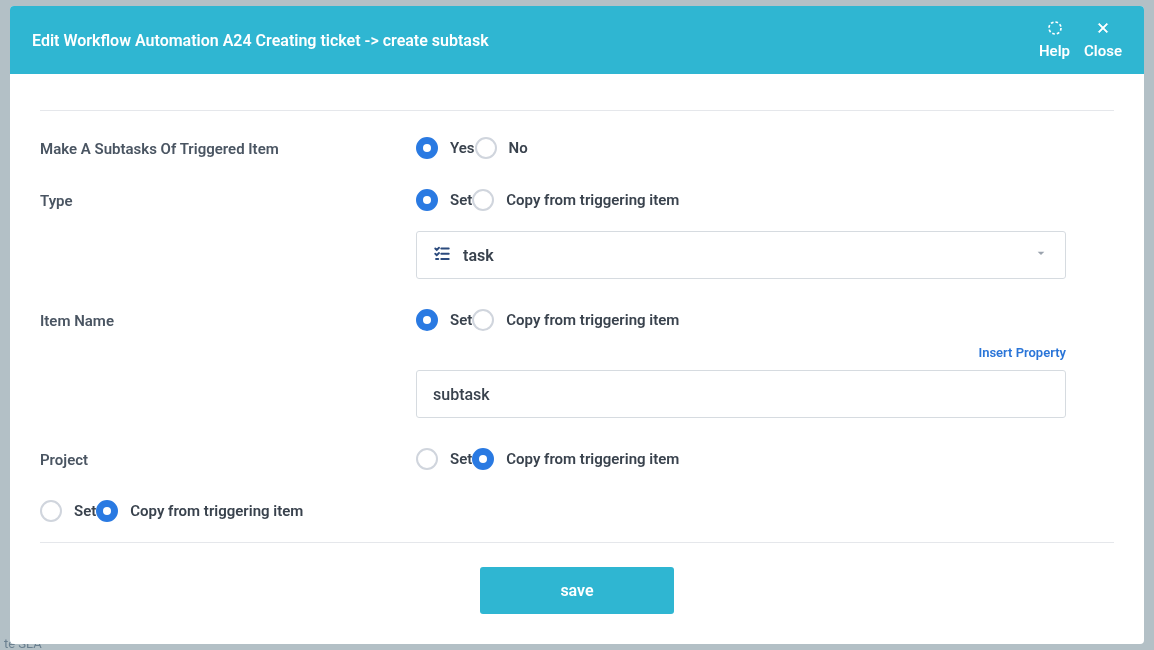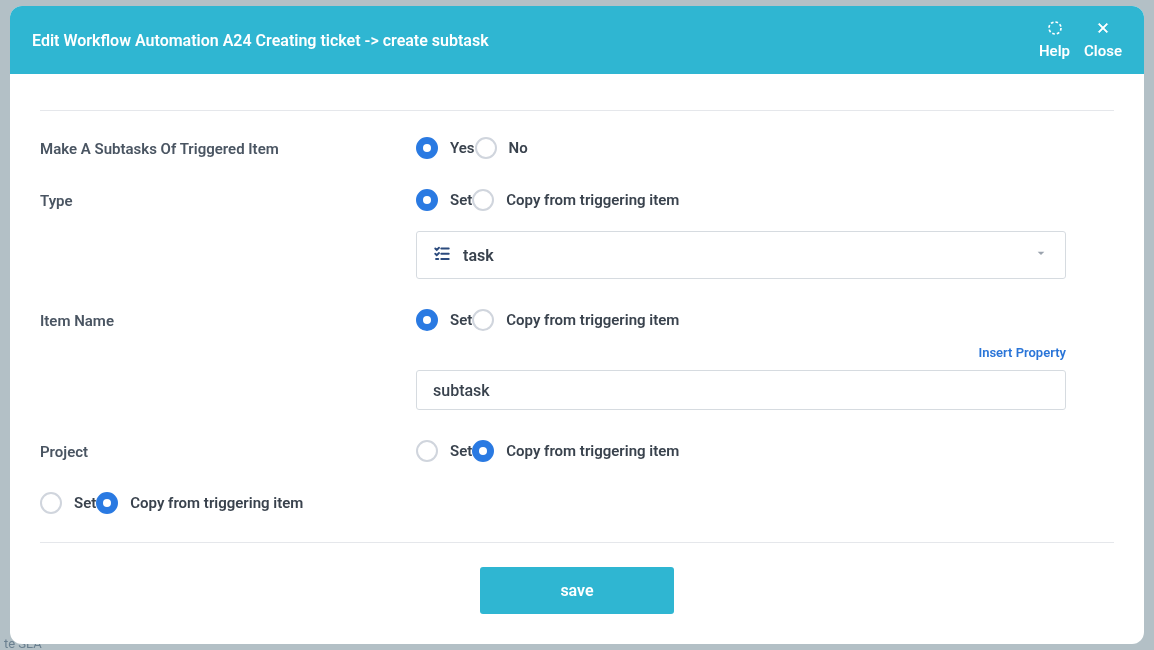--- a/index.html
+++ b/index.html
@@ -23,21 +23,21 @@
       background: rgba(100, 120, 130, 0.4);
     }
     
     .modal {
       position: absolute;
       top: 6px;
       left: 10px;
       right: 10px;
       bottom: 6px;
       background: #fff;
-      border-radius: 12px;
+      border-radius: 4px;
       overflow: hidden;
       display: flex;
       flex-direction: column;
     }
     
     .modal-header {
       background: #2fb6d2;
       color: #fff;
       padding: 14px 22px;
       display: flex;
@@ -171,21 +171,21 @@
     }
     
     .chevron {
       color: #9ba3ae;
     }
     
     .input-box {
       margin-top: 10px;
       border: 1px solid #d6dbe0;
       border-radius: 3px;
-      height: 40px;
+      height: 48px;
       padding: 0 16px;
       width: 650px;
       max-width: 100%;
       font-size: 16px;
       color: #39424d;
       font-family: inherit;
       font-weight: 500;
     }
     
     .insert-prop-row {

